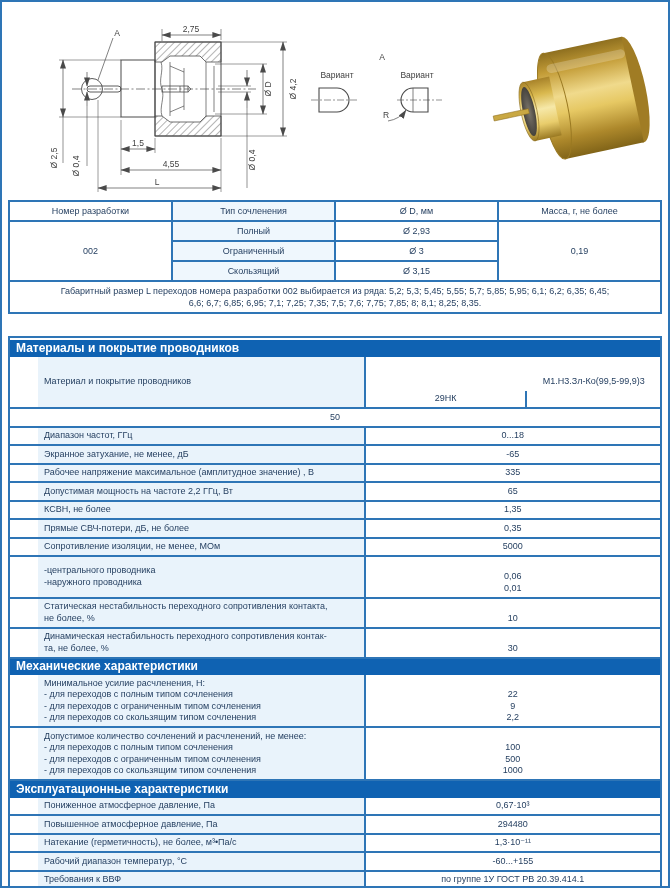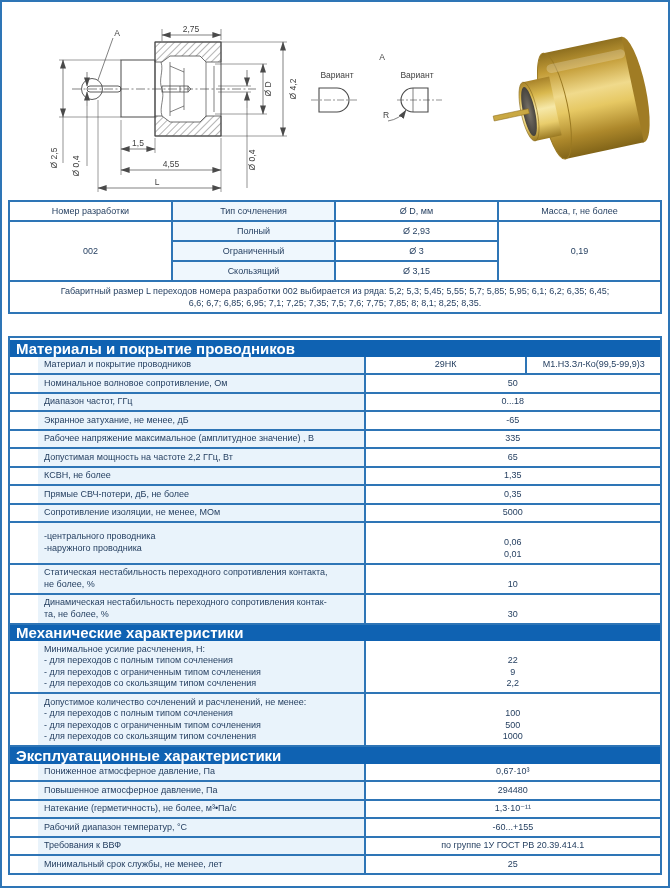--- a/index.html
+++ b/index.html
@@ -30,34 +30,34 @@
     border:2px solid var(--table-border);text-align:center;vertical-align:middle;
     font-size:9px;padding:4px 0;background:#fff;
   }
   table.summary td.tint{background:var(--tint-cell-bg);margin-left:40px;}
   table.summary tr.noterow td{padding:3px 2px;}
   .note-line{line-height:12px;white-space:nowrap;font-size:9px;text-align:center;}
   
   .spec{border:2px solid var(--table-border);margin-top:22px;padding-top:2px;background:#fff;}
   .spec-section{
     background:var(--section-header-bg);color:#fff;font-weight:bold;
-    font-size:15px;line-height:11.5px;padding:2.5px 6px;
+    font-size:12px;line-height:11.5px;padding:2.5px 6px;
   }
   .spec-row{display:flex;border-bottom:2px solid var(--table-border);}
   .spec-row:last-child{border-bottom:none;}
   .spec-label{
     width:50.4%;background:var(--label-cell-bg);padding:2.5px 6px;
     border-right:2px solid var(--table-border);
     display:flex;flex-direction:column;justify-content:center;margin-left:28px;
   }
   .spec-val{
     flex:1;background:#fff;padding:2.5px 4px;text-align:center;
     display:flex;flex-direction:column;justify-content:center;
   }
-  .spec-val.half{flex:0 0 24.9%;border-right:2px solid var(--table-border);}
+  .spec-val.half{flex:0 0 24.9%;border-right:2px solid var(--table-border);margin-top:34px;}
   .spec .line{font-size:9px;line-height:11.5px;min-height:11.5px;white-space:nowrap;}
 </style>
 </head>
 <body>
 
 <div class="page">
 
   <div class="drawing-area">
 
     <svg class="tech-svg" width="470" height="188" viewBox="0 0 470 188">
@@ -242,23 +242,20 @@
           <div class="line">Материал и покрытие проводников</div>
         </div>
         <div class="spec-val half">
           <div class="line">29НК</div>
         </div>
         <div class="spec-val">
           <div class="line">М1.Н3.Зл-Ко(99,5-99,9)3</div>
         </div>
       </div>
       <div class="spec-row">
-        <div class="spec-label">
-          <div class="line">Номинальное волновое сопротивление, Ом</div>
-        </div>
         <div class="spec-val">
           <div class="line">50</div>
         </div>
       </div>
       <div class="spec-row">
         <div class="spec-label">
           <div class="line">Диапазон частот, ГГц</div>
         </div>
         <div class="spec-val">
           <div class="line">0...18</div>

